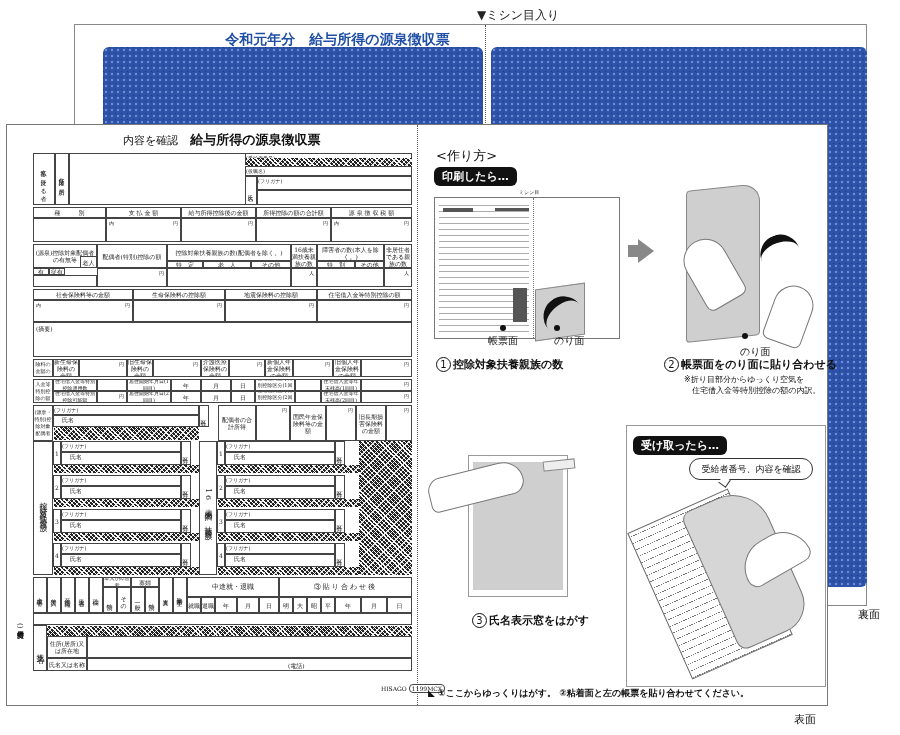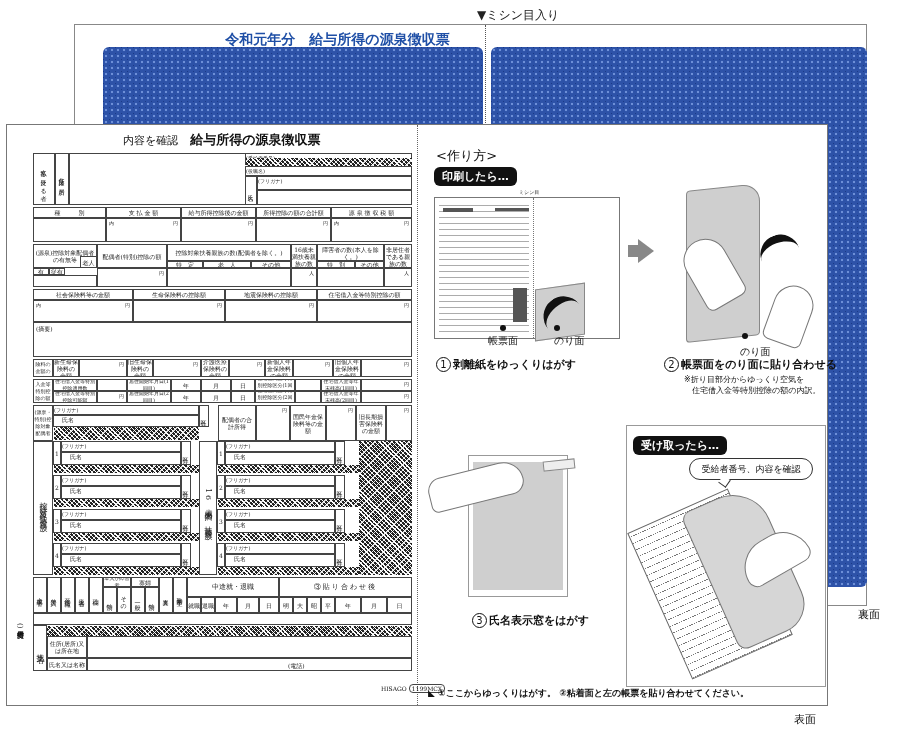--- a/index.html
+++ b/index.html
@@ -362,21 +362,21 @@
 
     <div class="arrow-right"></div>
 
     <div class="gray-sheet" style="left:268px;top:62px;width:74px;height:152px;border-radius:4px 18px 4px 4px;transform:skewY(-6deg);"></div>
     <div class="hand" style="left:272px;top:112px;width:44px;height:70px;transform:rotate(-30deg);"></div>
     <div class="curl-arrow" style="left:340px;top:110px;transform:rotate(-20deg);"></div>
     <div class="hand" style="left:352px;top:160px;width:40px;height:60px;transform:rotate(20deg);"></div>
     <div class="dot" style="left:324px;top:208px;"></div>
     <div class="callout" style="left:322px;top:220px;">のり面</div>
 
-    <div class="step-title" style="left:18px;top:232px;"><span class="num">1</span><span>剥離紙をゆっくりはがす</span></div>
+    <div class="step-title" style="left:18px;top:232px;"><span class="num">1</span><span>控除対象扶養親族の数</span></div>
 
     <div class="step-title" style="left:246px;top:232px;"><span class="num">2</span><span>帳票面をのり面に貼り合わせる</span></div>
     <div class="step-note" style="left:266px;top:249px;">
         <div>※折り目部分からゆっくり空気を</div>
         <div style="padding-left:8px">住宅借入金等特別控除の額の内訳。</div>
       </div>
 
     <div style="position:absolute;left:50px;top:330px;width:100px;height:142px;border:1px solid #999;background:#fff;">
       <div class="gray-sheet" style="left:4px;top:6px;width:90px;height:128px;border:none;"></div>
       <div style="position:absolute;left:74px;top:4px;width:32px;height:10px;background:#eee;border:1px solid #888;transform:rotate(-6deg);"></div>

